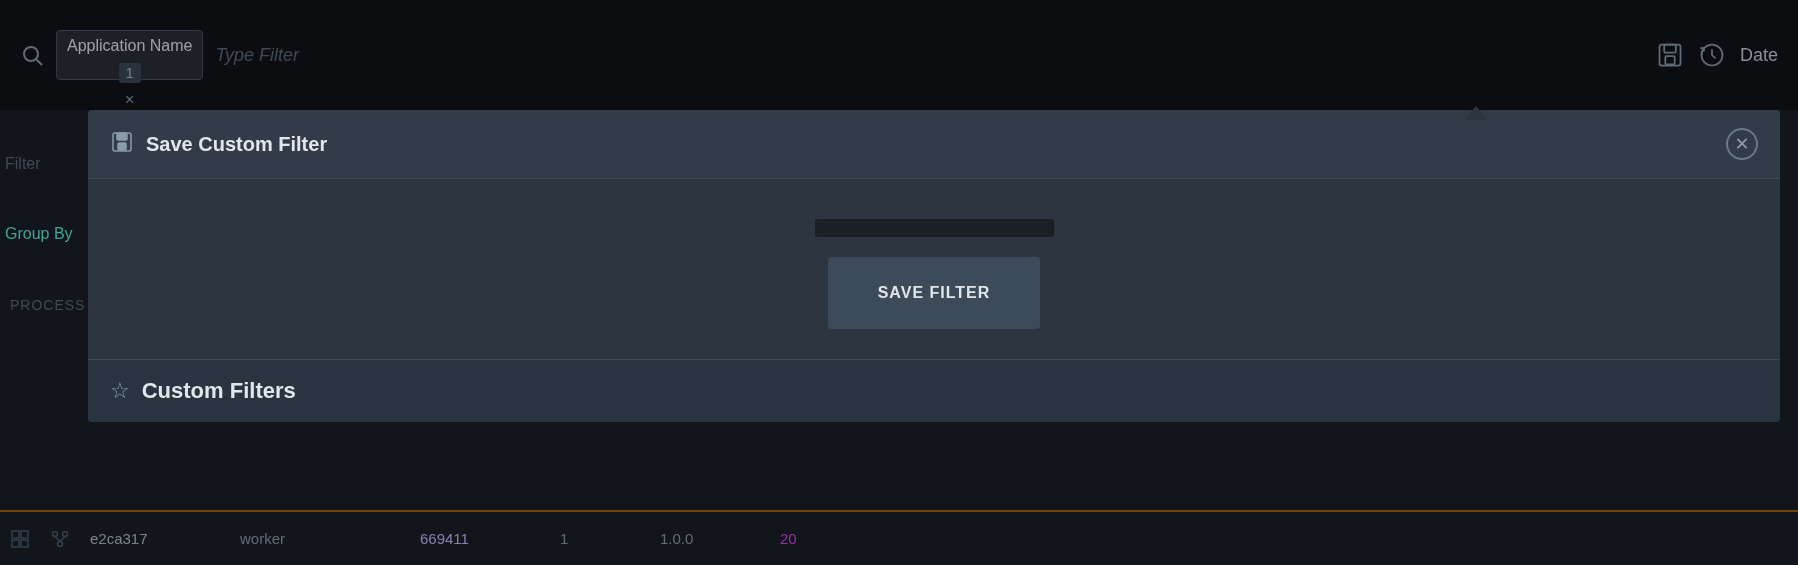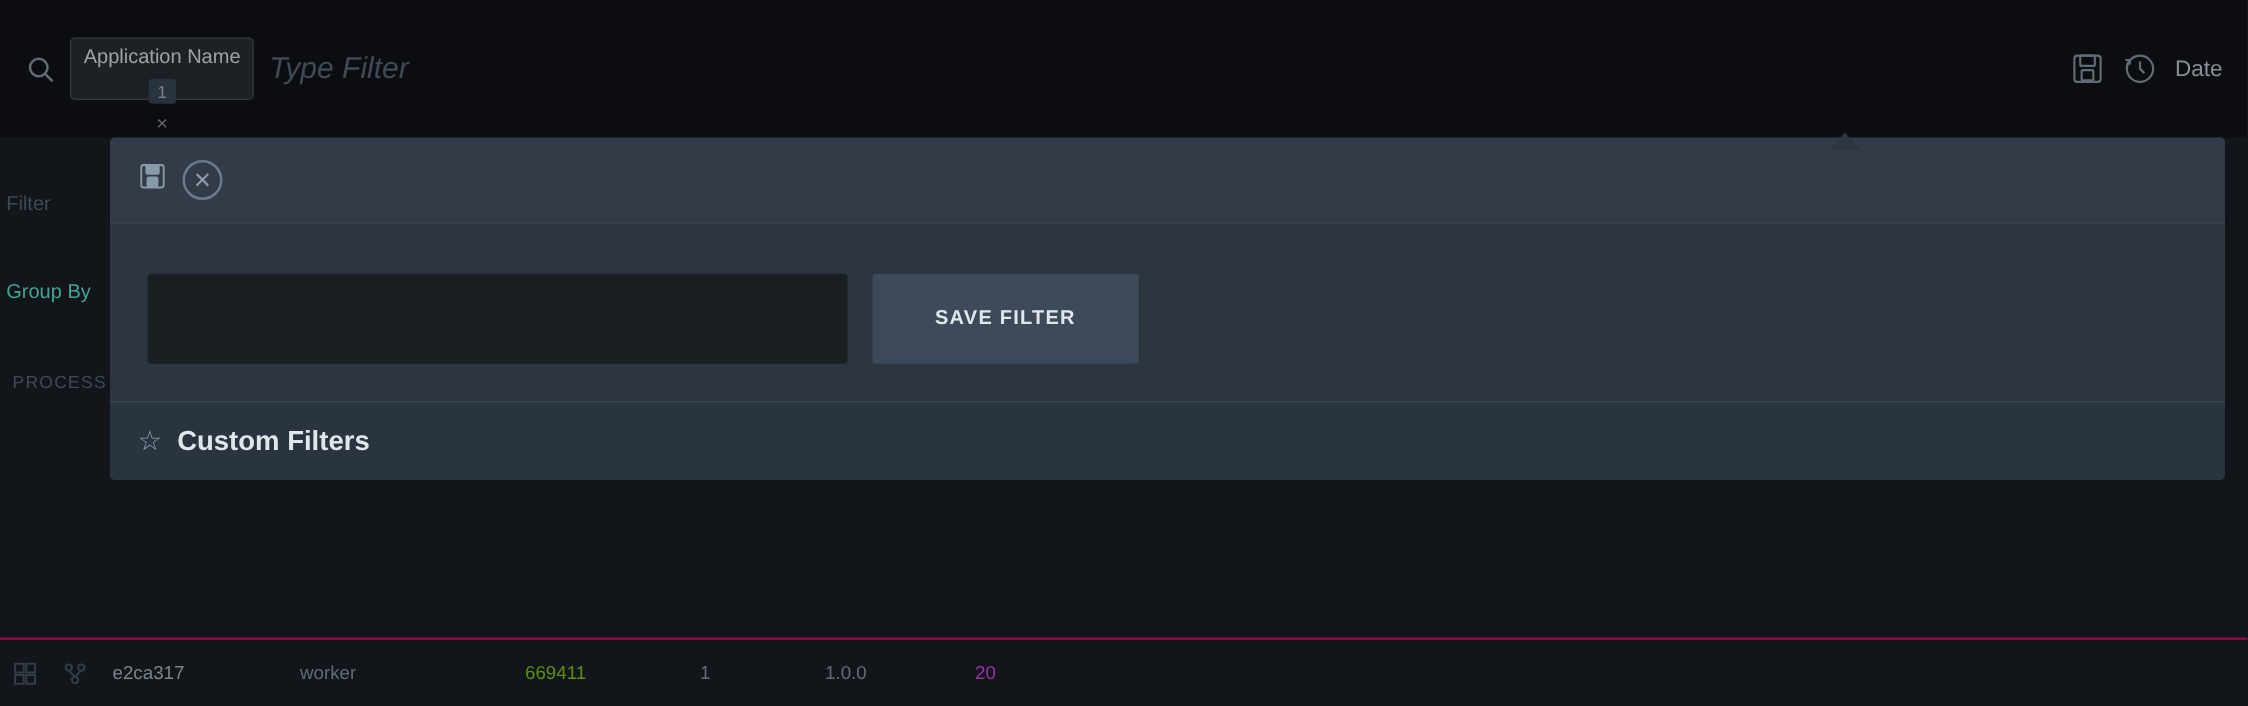--- a/index.html
+++ b/index.html
@@ -63,21 +63,21 @@
     }
 
     .filter-tag-close {
       color: #8a9ba8;
       font-size: 16px;
       cursor: pointer;
     }
 
     .type-filter-placeholder {
       color: #5a6a7a;
-      font-size: 24px;
+      font-size: 18px;
       font-style: italic;
     }
 
     .top-bar-right {
       margin-left: auto;
       display: flex;
       align-items: center;
       gap: 14px;
     }
 
@@ -148,20 +148,21 @@
       font-size: 18px;
       cursor: pointer;
     }
 
     .modal-body {
       padding: 40px 30px 30px 30px;
       display: flex;
       align-items: center;
       gap: 20px;
       background: #2d3540;
+      flex-direction: column;
     }
 
     .filter-name-input {
       flex: 1;
       max-width: 560px;
       height: 72px;
       background: #1a1f24;
       border: none;
       border-radius: 3px;
       outline: none;
@@ -225,21 +226,21 @@
       left: 0;
       right: 0;
       height: 55px;
       background: #1a2028;
       display: flex;
       align-items: center;
       padding: 0 10px;
       gap: 20px;
       color: #8a9ba8;
       font-size: 15px;
-      border-top: 2px solid #be185d;
+      border-top: 2px solid #a16207;
       z-index: 5;
     }
 
     .row-cell {
       display: flex;
       align-items: center;
     }
 
     .cell-id {
       width: 130px;
@@ -248,21 +249,21 @@
     }
 
     .cell-type {
       width: 160px;
       color: #8a9ba8;
       text-align: center;
     }
 
     .cell-num1 {
       width: 120px;
-      color: #84cc16;
+      color: #c4b5fd;
       text-align: center;
     }
 
     .cell-num2 {
       width: 80px;
       color: #8a9ba8;
       text-align: center;
     }
 
     .cell-ver {
@@ -398,20 +399,21 @@
 <div class="modal">
 
   <div class="modal-header">
     <span class="modal-header-icon">
       <svg width="24" height="24" viewBox="0 0 24 24" fill="none" stroke="#8a9ba8" stroke-width="1.5">
         <rect x="3" y="3" width="18" height="18" rx="2"></rect>
         <rect x="7" y="3" width="10" height="7" rx="1" fill="#8a9ba8"></rect>
         <rect x="8" y="13" width="8" height="7" rx="1" fill="#8a9ba8"></rect>
       </svg>
     </span>
+    <span class="modal-title">Save Custom Filter</span>
     <div class="modal-close-btn">
       <span>✕</span>
     </div>
   </div>
 
   <div class="modal-body">
     <input class="filter-name-input" type="text" placeholder="" style="">
     <button class="save-filter-btn">SAVE FILTER</button>
   </div>
 

